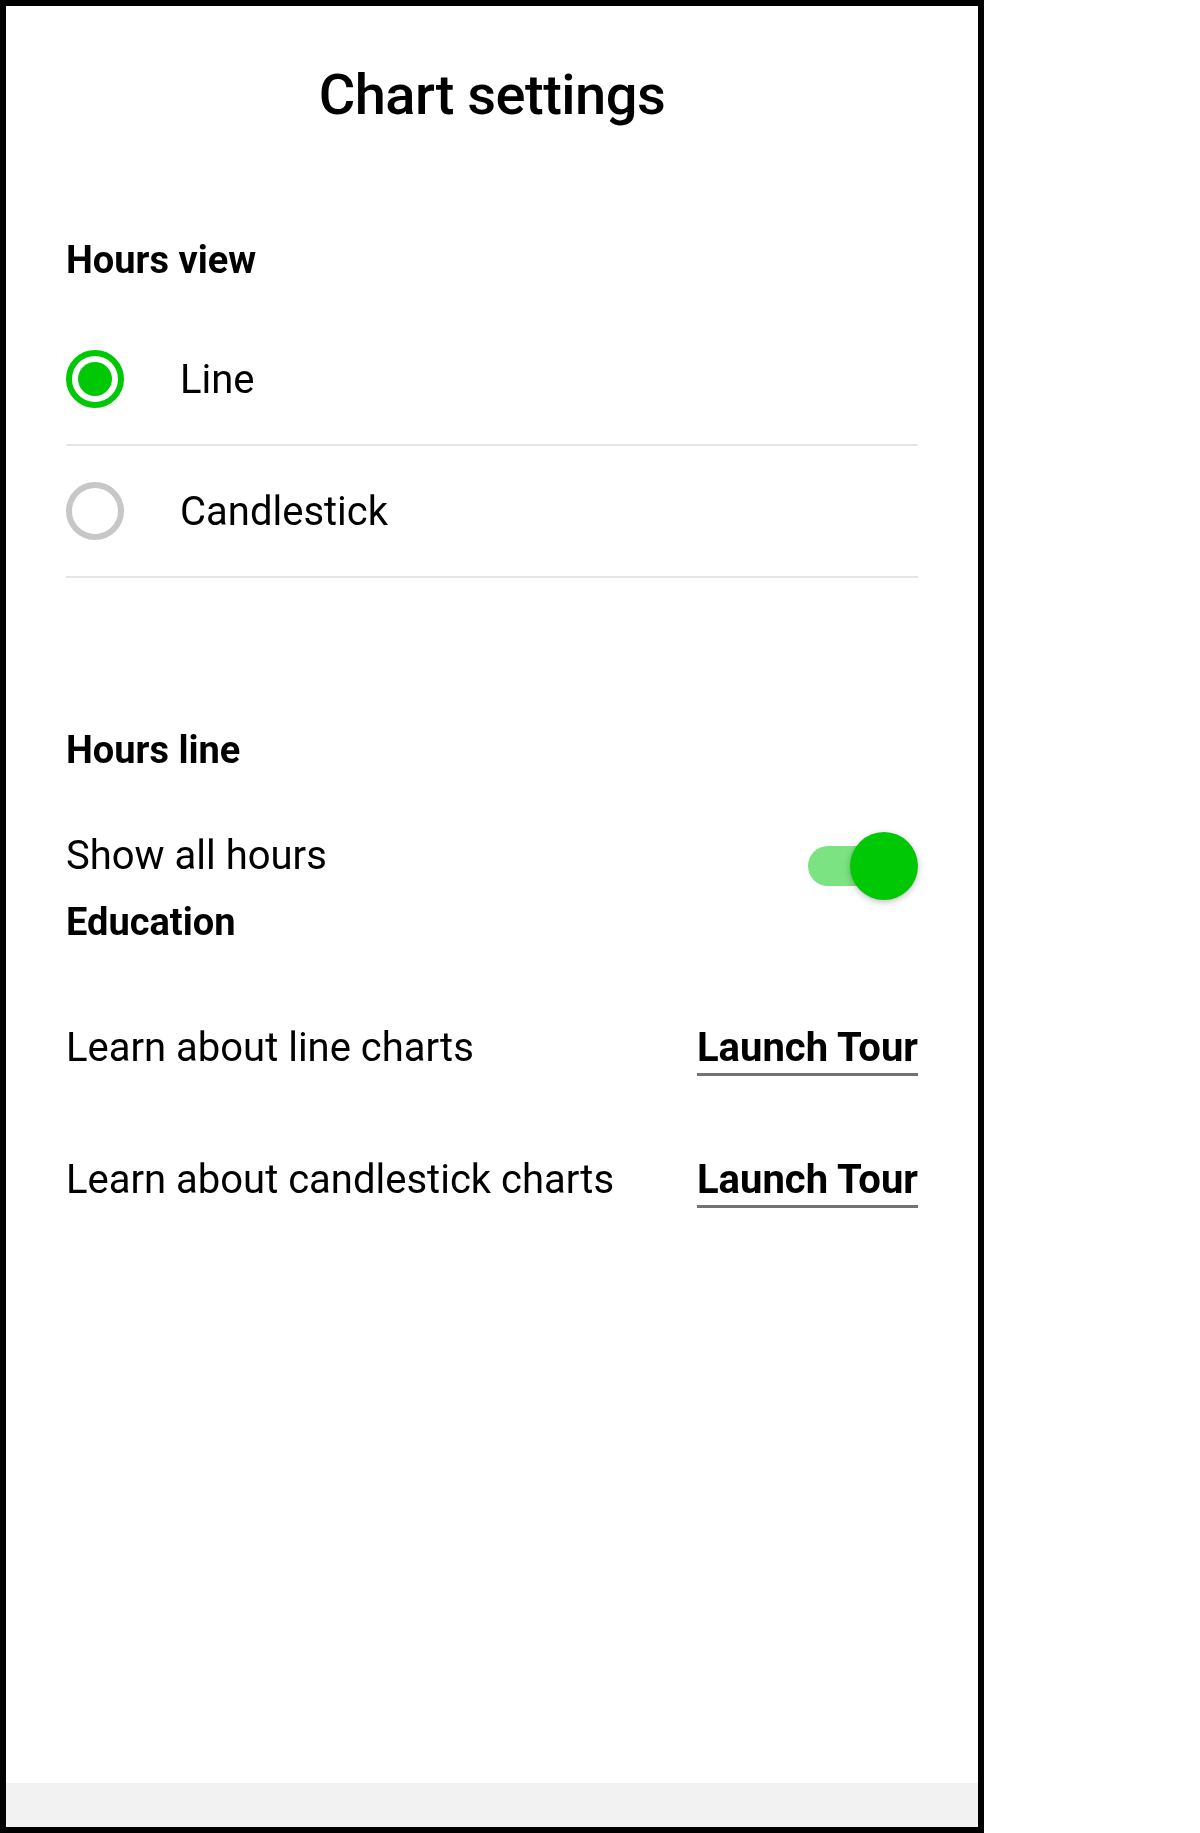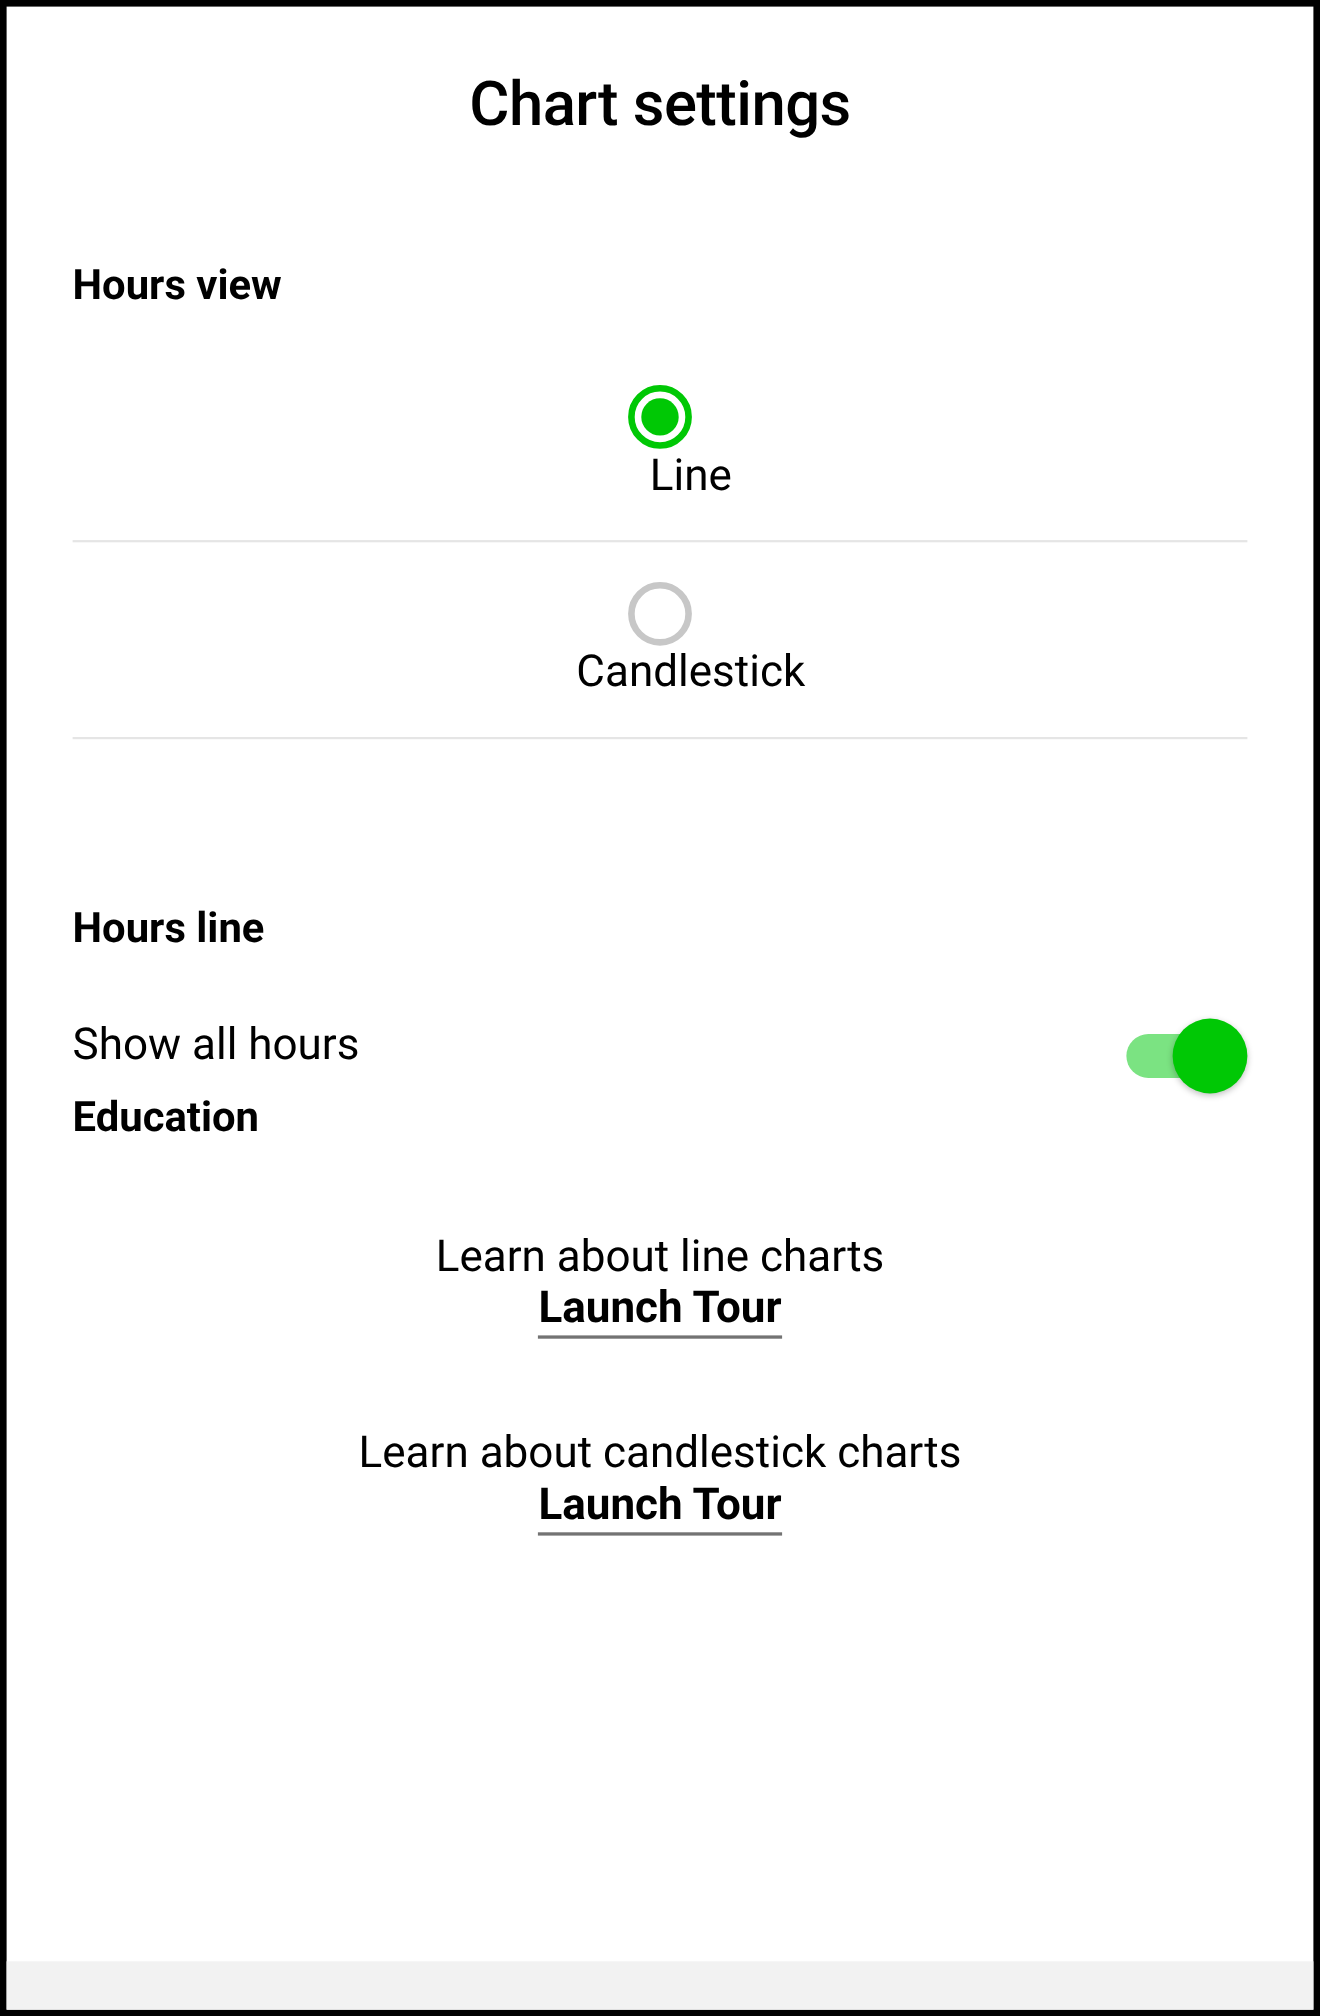--- a/index.html
+++ b/index.html
@@ -8,21 +8,21 @@
       padding: 0;
     }
     body {
       font-family: -apple-system, BlinkMacSystemFont, "Segoe UI", Roboto, Helvetica, Arial, sans-serif;
       background: #fff;
       color: #000;
       width: 1200px;
       height: 1833px;
     }
     .frame {
-      width: 1200px;
+      width: 984px;
       height: 1833px;
       border: 6px solid #000;
       padding: 48px 60px 0 60px;
       position: relative;
     }
     .page-title {
       text-align: center;
       font-size: 56px;
       font-weight: 500;
       letter-spacing: -0.5px;
@@ -33,21 +33,20 @@
       font-size: 38px;
       font-weight: 700;
       margin-bottom: 48px;
     }
     
     .radio-row {
       display: flex;
       align-items: center;
       padding: 36px 0;
       border-bottom: 2px solid #e5e5e5;
-      flex-direction: column;
     }
     .radio-row:first-of-type {
       padding-top: 20px;
     }
     .radio-label {
       font-size: 40px;
       font-weight: 400;
       margin-left: 56px;
     }
     .radio {
@@ -106,24 +105,23 @@
       height: 68px;
       border-radius: 50%;
       background: #00c805;
       box-shadow: 0 2px 6px rgba(0,0,0,0.25);
     }
     
     .education-section {
     }
     .edu-row {
       display: flex;
-      align-items: center;
+      align-items: flex-start;
       justify-content: space-between;
       margin-top: 80px;
-      flex-direction: column;
     }
     .edu-label {
       font-size: 40px;
       font-weight: 400;
     }
     .launch-link {
       font-size: 40px;
       font-weight: 700;
       border-bottom: 3px solid #737373;
       padding-bottom: 2px;

